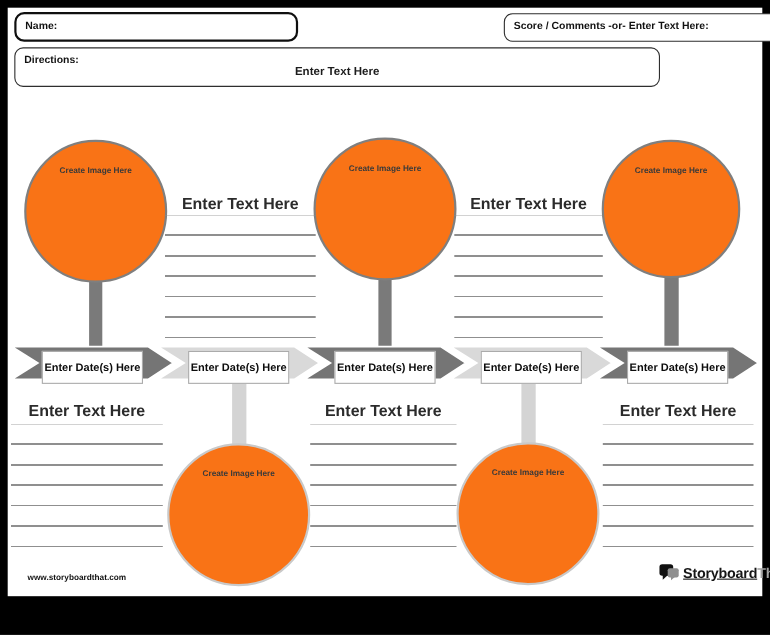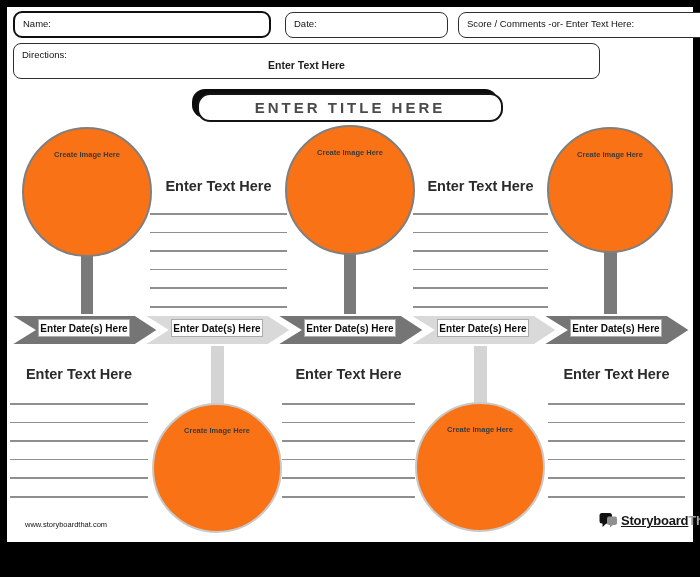--- a/index.html
+++ b/index.html
@@ -6,21 +6,21 @@
   body { background:#000; font-family:"Liberation Sans", sans-serif; }
   .canvas { position:relative; width:700px; height:577px; background:#000; overflow:hidden; }
   .page { position:absolute; left:7px; top:7px; width:686px; height:535px; background:#fff; }
 
   
   .hbox { position:absolute; background:#fff; border-radius:8px; }
   .name-box  { left:13px;  top:11px; width:258px; height:27px; border:2.5px solid #0f0f0f; border-radius:9px; }
   .date-box  { left:285px; top:12px; width:163px; height:26px; border:1.5px solid #2e2e2e; }
   .score-box { left:458px; top:12px; width:263px; height:26px; border:1.5px solid #2e2e2e; }
   .dir-box   { left:13px;  top:43px; width:587px; height:36px; border:1.5px solid #2e2e2e; }
-  .hbox-label { position:absolute; left:8px; top:5px; font-size:9.5px; font-weight:normal; color:#111; white-space:nowrap; }
+  .hbox-label { position:absolute; left:8px; top:5px; font-size:9.5px; font-weight:bold; color:#111; white-space:nowrap; }
   .dir-text { position:absolute; left:0; top:15px; width:100%; text-align:center; font-size:10.5px; font-weight:bold; color:#1c1c1c; }
 
   
   .title-box { position:absolute; left:197px; top:93px; width:306px; height:29px; background:#fff;
                border:2px solid #141414; border-radius:13px; box-shadow:-5px -4px 0 #0d0d0d;
                display:flex; align-items:center; justify-content:center;
                font-size:15px; font-weight:bold; letter-spacing:3px; color:#4a4a4a; }
 
   
   .img-circle { position:absolute; background:#f97316; border-radius:50%; }
@@ -52,53 +52,49 @@
   .lines { position:absolute; height:112px;
            background:repeating-linear-gradient(to bottom, transparent 0px, transparent 17px, #8f8f8f 17px, #8f8f8f 18.6px); }
   .lt1 { left:150px; top:196px; width:137px; }
   .lt2 { left:413px; top:196px; width:135px; }
   .lb1 { left:10px;  top:386px; width:138px; }
   .lb2 { left:282px; top:386px; width:133px; }
   .lb3 { left:548px; top:386px; width:137px; }
 
   
   .timeline { position:absolute; left:10px; top:314px; width:681px; height:32px; }
-  .date-label { position:absolute; top:5px; width:92px; height:18px; background:#fff; border:1px solid #ababab;
+  .date-label { position:absolute; top:5px; width:92px; height:30px; background:#fff; border:1px solid #ababab;
                 display:flex; align-items:center; justify-content:center;
                 font-size:10px; font-weight:bold; color:#0c0c0c; white-space:nowrap;text-align:right; }
   .dl1 { left:28px; }  .dl2 { left:161px; } .dl3 { left:294px; } .dl4 { left:427px; } .dl5 { left:560px; }
 
   
-  .footer-url { position:absolute; left:25px; top:520px; font-size:7.5px; font-weight:normal; color:#111; }
+  .footer-url { position:absolute; left:25px; top:520px; font-size:7.5px; font-weight:bold; color:#111; }
   .logo { position:absolute; left:599px; top:512px; display:flex; align-items:center; }
   .logo-text { font-size:13px; font-weight:bold; margin-left:3px; letter-spacing:-0.2px; }
   .logo-primary { color:#161616;text-decoration:underline; }
   .logo-secondary { color:#a3a3a3; font-weight:bold; }
 </style>
 </head>
 <body>
 
 <div class="canvas">
   <div class="page"></div>
 
   <div class="hbox name-box">
     <span class="hbox-label">Name:</span>
   </div>
-  <div class="hbox date-box">
-    <span class="hbox-label">Date:</span>
-  </div>
   <div class="hbox score-box">
     <span class="hbox-label">Score / Comments -or- Enter Text Here:</span>
   </div>
   <div class="hbox dir-box">
     <span class="hbox-label">Directions:</span>
     <div class="dir-text">Enter Text Here</div>
   </div>
 
-  <div class="title-box">ENTER TITLE HERE</div>
 
   <div class="stem stem-dark st1"></div>
   <div class="stem stem-dark st2"></div>
   <div class="stem stem-dark st3"></div>
   <div class="stem stem-light sb1"></div>
   <div class="stem stem-light sb2"></div>
 
   <div class="img-circle circle-top c1">
     <div class="circle-label">Create Image Here</div>
   </div>

